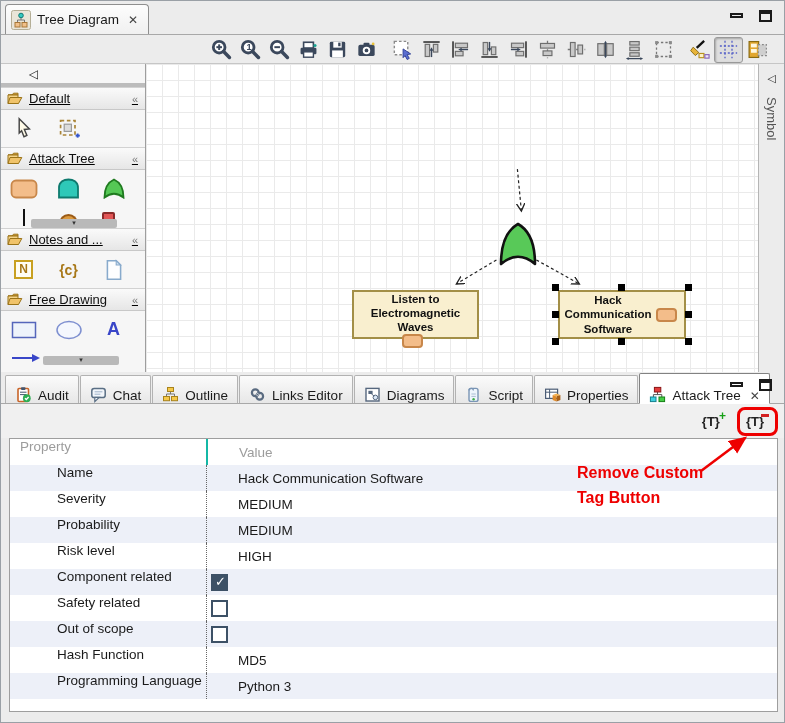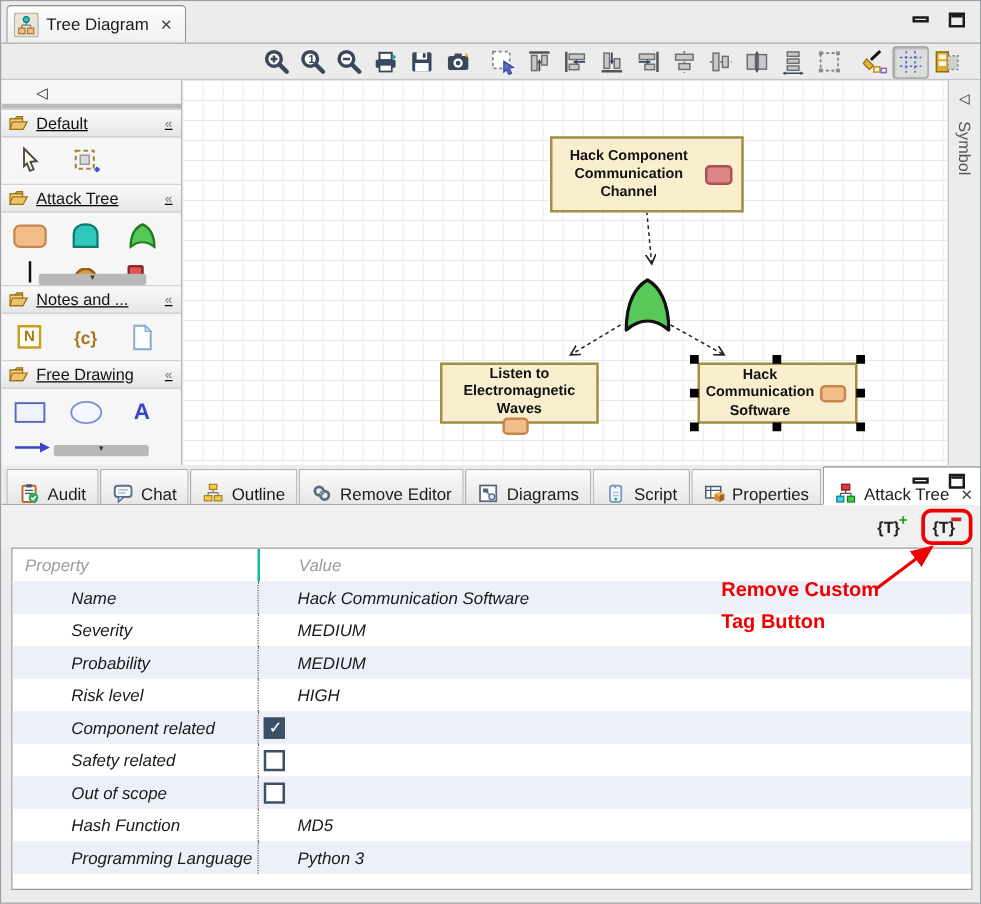--- a/index.html
+++ b/index.html
@@ -65,21 +65,21 @@
   .btabbar{position:relative;height:32px;border-bottom:1px solid #a8a8a8;display:flex;align-items:flex-end;padding-left:4px;box-sizing:border-box;}
   .btab{height:28px;display:flex;align-items:flex-end;gap:6px;padding:0 9px;font-size:13.5px;color:#1a1a1a;background:linear-gradient(#fbfbfb,#e7e7e7);border:1px solid #b2b2b2;border-bottom:none;border-radius:2px 2px 0 0;margin-right:1px;box-sizing:border-box;white-space:nowrap;}
   .btab.active{background:#fff;border:1px solid #828282;border-bottom:1px solid #fff;height:31px;margin-bottom:-1px;}
   .bwinbtns{position:absolute;right:12px;top:7px;display:flex;gap:16px;}
   .ptoolbar{position:absolute;left:0;top:32px;right:0;height:34px;display:flex;align-items:center;justify-content:flex-end;padding-right:6px;background:#f0f0f0;box-sizing:border-box;}
   .tagbtn{display:flex;align-items:flex-start;font-weight:bold;font-size:13px;color:#222;padding:2px 3px;white-space:nowrap;}
   .tagbtn .plus{color:#17a017;font-size:12px;font-weight:bold;margin-left:-1px;margin-top:-5px;}
   .tagbtn .rmark{width:8px;height:3px;background:#d42020;margin-top:0;margin-left:-3px;}
   .red-ring{border:3px solid #ee0000;border-radius:8px;padding:2px 3px;margin-left:8px;}
   .ptable{position:absolute;left:8px;top:66px;right:6px;bottom:10px;background:#fff;border:1px solid #9e9e9e;overflow:hidden;font-size:13.5px;color:#1a1a1a;}
-  .trow{height:26px;display:flex;align-items:center;font-style:italic;}
+  .trow{height:26px;display:flex;align-items:flex-start;}
   .trow.head{color:#9c9c9c;}
   .trow.alt{background:#edf0f8;}
   .c1{width:196px;flex:none;box-sizing:border-box;padding-left:47px;}
   .head .c1{padding-left:10px;}
   .c2{flex:1;align-self:stretch;display:flex;align-items:center;box-sizing:border-box;padding-left:31px;border-left:1px dotted #666;}
   .head .c2{border-left:2px solid #14b8a6;}
   .c2.cbcell{padding-left:4px;}
   .cb{width:17px;height:17px;border:2px solid #3d5166;background:#fff;box-sizing:border-box;position:relative;}
   .cb.checked{background:#3d5166;}
   .cb.checked::after{content:"\2713";position:absolute;left:2px;top:-2px;color:#fff;font-size:13px;font-weight:bold;}
@@ -400,24 +400,20 @@
           <defs>
             <marker id="arr" markerWidth="10" markerHeight="10" refX="6.4" refY="3.5" orient="auto">
               <path d="M0,0 L6.5,3.5 L0,7" fill="none" stroke="#222" stroke-width="1.1"></path>
             </marker>
           </defs>
           <line x1="372" y1="105" x2="376" y2="147" stroke="#222" stroke-width="1.2" stroke-dasharray="3,2.6" marker-end="url(#arr)"></line>
           <line x1="351" y1="196" x2="311" y2="220" stroke="#222" stroke-width="1.2" stroke-dasharray="3,2.6" marker-end="url(#arr)"></line>
           <line x1="391" y1="196" x2="434" y2="220" stroke="#222" stroke-width="1.2" stroke-dasharray="3,2.6" marker-end="url(#arr)"></line>
         </svg>
 
-        <div class="node node-root">
-          <span class="lbl">Hack Component Communication Channel</span>
-          <span class="badge red"></span>
-        </div>
 
         <div class="gate">
           <svg width="40" height="46" viewBox="0 0 40 46">
             <path d="M3,43 C3,20 11,8 20,3 C29,8 37,20 37,43 C26,33.5 14,33.5 3,43 Z" fill="#58c958" stroke="#111" stroke-width="2.6" stroke-linejoin="round"></path>
           </svg>
         </div>
 
         <div class="node node-left">
           <span class="lbl">Listen to Electromagnetic Waves</span>
           <span class="badge orange"></span>
@@ -480,21 +476,21 @@
       </div>
       <div class="btab">
         <svg width="17" height="17" viewBox="0 0 17 17">
             <g fill="none" stroke="#5a6b80" stroke-width="2.2">
               <circle cx="6.3" cy="6.8" r="3.4"></circle>
               <circle cx="10.7" cy="10.2" r="3.4"></circle>
             </g>
             <line x1="7.6" y1="7.8" x2="9.4" y2="9.2" stroke="#f0f0f0" stroke-width="2.4"></line>
             <line x1="7.6" y1="7.8" x2="9.4" y2="9.2" stroke="#5a6b80" stroke-width="1.4"></line>
           </svg>
-        <span>Remove Editor</span>
+        <span>Links Editor</span>
       </div>
       <div class="btab">
         <svg width="17" height="17" viewBox="0 0 17 17">
             <rect x="2" y="2.4" width="13" height="12.6" fill="#fff" stroke="#56677e" stroke-width="1.4"></rect>
             <rect x="4.4" y="4.8" width="4.2" height="3.2" fill="#56677e"></rect>
             <circle cx="11.4" cy="11.4" r="2.3" fill="#dce9f8" stroke="#56677e"></circle>
             <line x1="7.2" y1="7.6" x2="10.2" y2="10.2" stroke="#56677e"></line>
           </svg>
         <span>Diagrams</span>
       </div>

